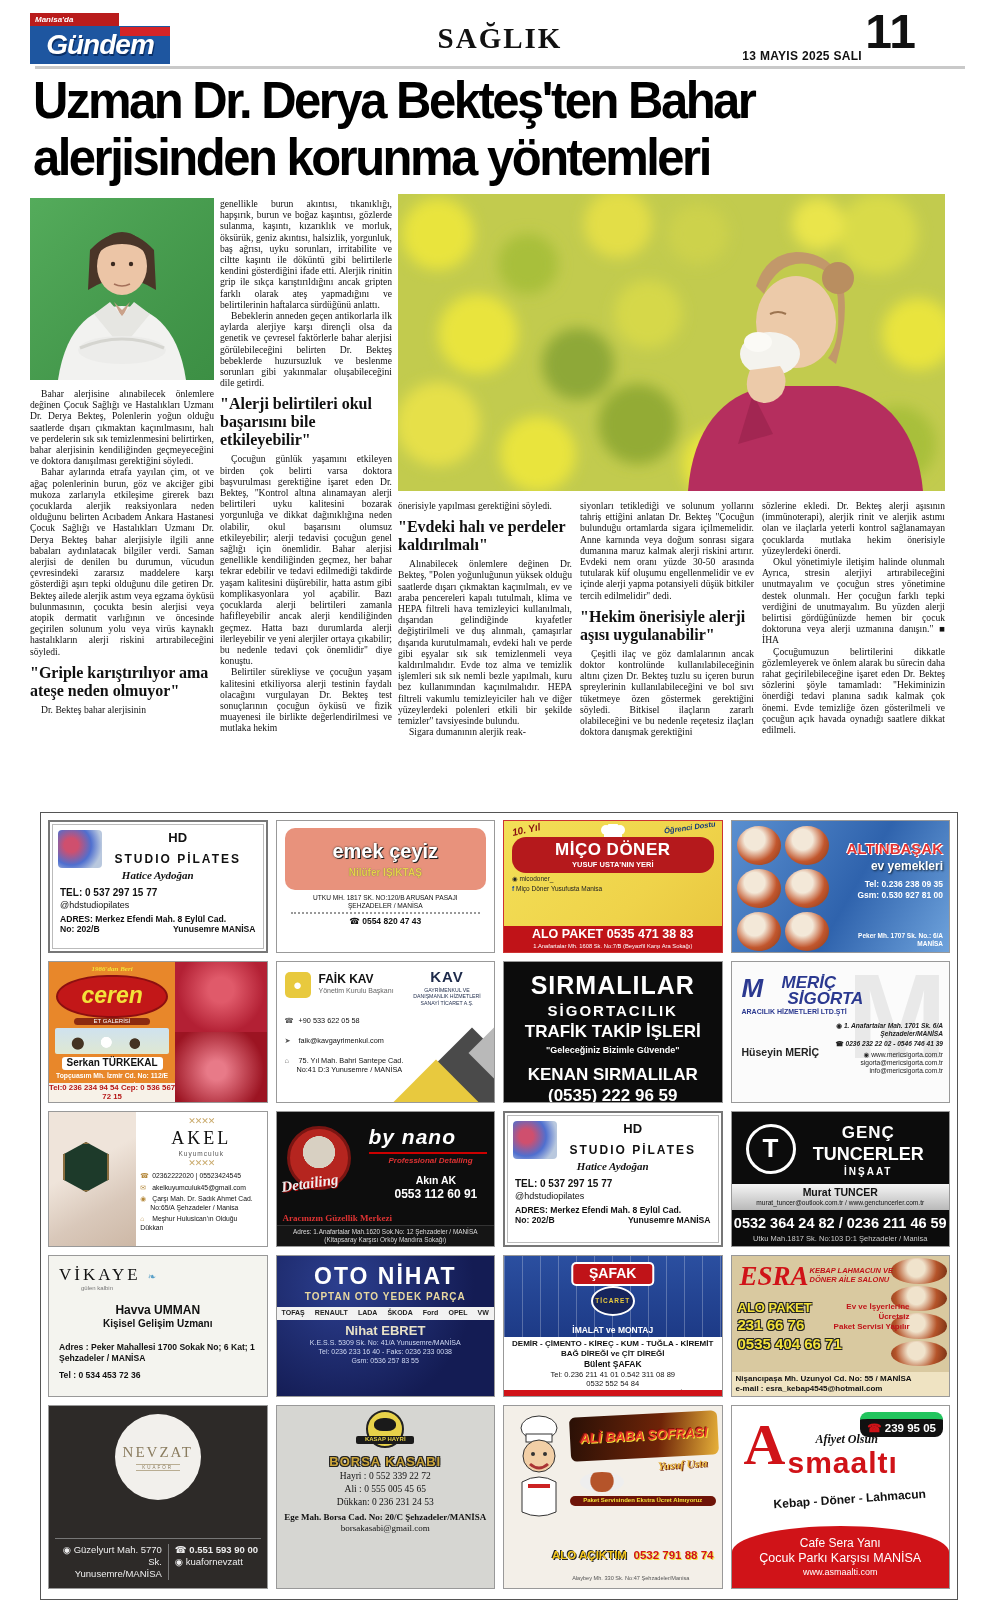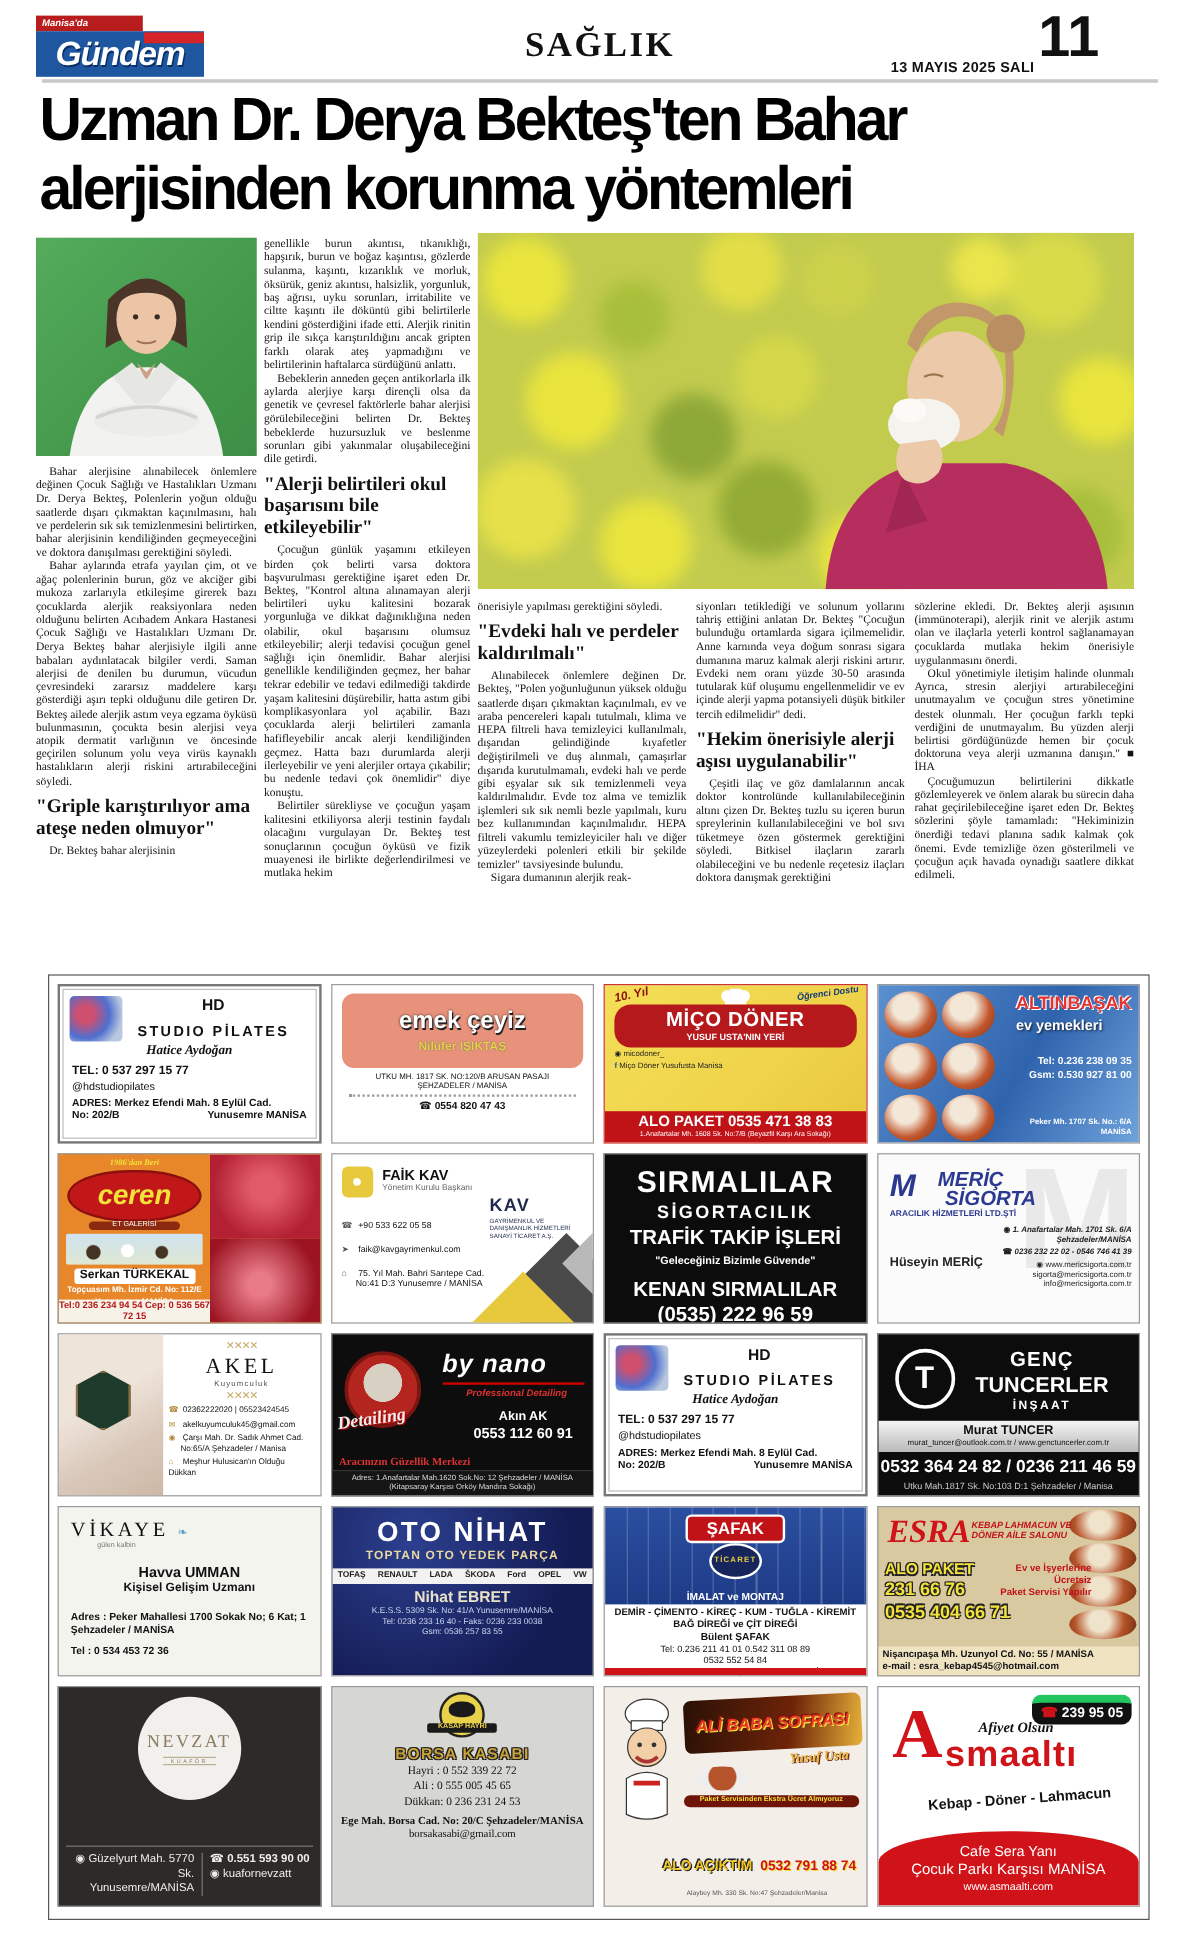--- a/index.html
+++ b/index.html
@@ -69,21 +69,21 @@
               color:#143a7a;transform:rotate(-8deg);text-align:center;}
   .mico-soc{font-size:6.5px;margin:2px 0 0 8px;color:#222;}
   .mico-alo{position:absolute;left:0;right:0;bottom:0;background:#c01318;color:#fff;text-align:center;padding:1px 0 2px;}
   .mico-alo .ph{font-size:12.5px;font-weight:bold;}
   .mico-alo .ad2{font-size:5.8px;}
   
   .ad-alt{background:linear-gradient(120deg,#5a8fd0,#2f63ad 55%,#6fa3dc);color:#fff;}
   .alt-food{position:absolute;left:5px;top:5px;width:92px;height:125px;display:grid;
             grid-template-columns:1fr 1fr;gap:4px;}
   .alt-food div{border-radius:50%;background:radial-gradient(circle at 40% 35%,#f3e8d8 28%,#c2572e 60%,#7e3414);}
-  .alt-title{position:absolute;right:6px;top:7px;}
+  .alt-title{position:absolute;right:6px;top:19px;text-align:right;}
   .alt-title .t{font-size:15px;font-weight:bold;color:#e23333;text-shadow:1px 1px 0 #fff,-1px -1px 0 #fff;}
   .alt-title .s{font-size:12px;font-weight:bold;text-shadow:1px 1px 2px #123;}
   .alt-tel{position:absolute;right:6px;top:58px;text-align:right;font-size:8.5px;font-weight:bold;}
   .alt-adr{position:absolute;right:6px;bottom:4px;text-align:right;font-size:6.5px;font-weight:bold;}
   
   .ad-ceren{background:#e8872a;}
   .ceren-left{position:absolute;left:0;top:0;width:58%;height:100%;text-align:center;}
   .ceren-since{font-size:7px;color:#f3e23a;font-style:italic;margin-top:3px;}
   .ceren-oval{margin:1px auto 0;width:86%;background:#c21718;border:2px solid #8c0f10;border-radius:50%/55%;
               color:#f3e23a;font-size:23px;font-weight:bold;font-style:italic;padding:4px 0 6px;}
@@ -96,21 +96,21 @@
              font-weight:bold;font-size:7.8px;}
   .ceren-right{position:absolute;right:0;top:0;width:42%;height:100%;display:grid;grid-template-rows:1fr 1fr;}
   .ceren-right div{background:radial-gradient(circle at 50% 40%,#e05a6a 20%,#b32034 70%);}
   .ceren-right div:last-child{background:radial-gradient(circle at 45% 55%,#e87a88 15%,#9c1422 75%);}
   
   .kav-person{position:absolute;left:8px;top:10px;width:26px;height:26px;background:#e8c93e;border-radius:5px;
       color:#fff;text-align:center;font-size:15px;line-height:26px;}
   .kav-name{position:absolute;left:42px;top:10px;}
   .kav-name .n{font-size:12px;font-weight:bold;}
   .kav-name .j{font-size:7px;color:#666;}
-  .kav-logo{position:absolute;right:8px;top:6px;width:78px;text-align:left;color:#1d2a4a;margin-top:28px;}
+  .kav-logo{position:absolute;right:8px;top:6px;width:78px;text-align:center;color:#1d2a4a;}
   .kav-logo .k{font-size:15px;font-weight:bold;letter-spacing:1px;}
   .kav-logo .d{font-size:5.2px;}
   .kav-row{position:absolute;left:8px;font-size:7.3px;}
   .kav-row .ic{width:12px;color:#555;}
   .kav-deco1{position:absolute;right:-18px;bottom:-22px;width:80px;height:80px;background:#4a4a4a;transform:rotate(45deg);}
   .kav-deco2{position:absolute;right:28px;bottom:-30px;width:60px;height:60px;background:#e8c93e;transform:rotate(45deg);}
   .kav-deco3{position:absolute;right:-30px;bottom:26px;width:46px;height:46px;background:#b9b9b9;transform:rotate(45deg);}
   
   .ad-sir{background:#0c0c0c;color:#fff;text-align:center;padding-top:8px;}
   .sir-t{font-size:25px;font-weight:bold;letter-spacing:1px;}
@@ -364,21 +364,21 @@
       <h3>"Evdeki halı ve perdeler kaldırılmalı"</h3>
       <p>Alınabilecek önlemlere değinen Dr. Bekteş, "Polen yoğunluğunun yüksek olduğu saatlerde dışarı çıkmaktan kaçınılmalı, ev ve araba pencereleri kapalı tutulmalı, klima ve HEPA filtreli hava temizleyici kullanılmalı, dışarıdan gelindiğinde kıyafetler değiştirilmeli ve duş alınmalı, çamaşırlar dışarıda kurutulmamalı, evdeki halı ve perde gibi eşyalar sık sık temizlenmeli veya kaldırılmalıdır. Evde toz alma ve temizlik işlemleri sık sık nemli bezle yapılmalı, kuru bez kullanımından kaçınılmalıdır. HEPA filtreli vakumlu temizleyiciler halı ve diğer yüzeylerdeki polenleri etkili bir şekilde temizler" tavsiyesinde bulundu.</p>
       <p>Sigara dumanının alerjik reak-</p>
     </div>
     <div class="col col4">
       <p style="text-indent:0">siyonları tetiklediği ve solunum yollarını tahriş ettiğini anlatan Dr. Bekteş "Çocuğun bulunduğu ortamlarda sigara içilmemelidir. Anne karnında veya doğum sonrası sigara dumanına maruz kalmak alerji riskini artırır. Evdeki nem oranı yüzde 30-50 arasında tutularak küf oluşumu engellenmelidir ve ev içinde alerji yapma potansiyeli düşük bitkiler tercih edilmelidir" dedi.</p>
       <h3>"Hekim önerisiyle alerji aşısı uygulanabilir"</h3>
       <p>Çeşitli ilaç ve göz damlalarının ancak doktor kontrolünde kullanılabileceğinin altını çizen Dr. Bekteş tuzlu su içeren burun spreylerinin kullanılabileceğini ve bol sıvı tüketmeye özen göstermek gerektiğini söyledi. Bitkisel ilaçların zararlı olabileceğini ve bu nedenle reçetesiz ilaçları doktora danışmak gerektiğini</p>
     </div>
     <div class="col col5">
-      <p style="text-indent:0">sözlerine ekledi. Dr. Bekteş alerji aşısının (immünoterapi), alerjik rinit ve alerjik astımı olan ve ilaçlarla yeterli kontrol sağlanamayan çocuklarda mutlaka hekim önerisiyle uygulanmasını önerdi.</p>
+      <p style="text-indent:0">sözlerine ekledi. Dr. Bekteş alerji aşısının (immünoterapi), alerjik rinit ve alerjik astımı olan ve ilaçlarla yeterli kontrol sağlanamayan çocuklarda mutlaka hekim önerisiyle yüzeylerdeki önerdi.</p>
       <p>Okul yönetimiyle iletişim halinde olunmalı Ayrıca, stresin alerjiyi artırabileceğini unutmayalım ve çocuğun stres yönetimine destek olunmalı. Her çocuğun farklı tepki verdiğini de unutmayalım. Bu yüzden alerji belirtisi gördüğünüzde hemen bir çocuk doktoruna veya alerji uzmanına danışın." ■ İHA</p>
       <p>Çocuğumuzun belirtilerini dikkatle gözlemleyerek ve önlem alarak bu sürecin daha rahat geçirilebileceğine işaret eden Dr. Bekteş sözlerini şöyle tamamladı: "Hekiminizin önerdiği tedavi planına sadık kalmak çok önemi. Evde temizliğe özen gösterilmeli ve çocuğun açık havada oynadığı saatlere dikkat edilmeli.</p>
     </div>
   </section>
 
   <section class="ads">
 
     <div class="ad ad-hd">
       <div class="hd-logo"></div>
       <div class="t1 b">HD</div>

